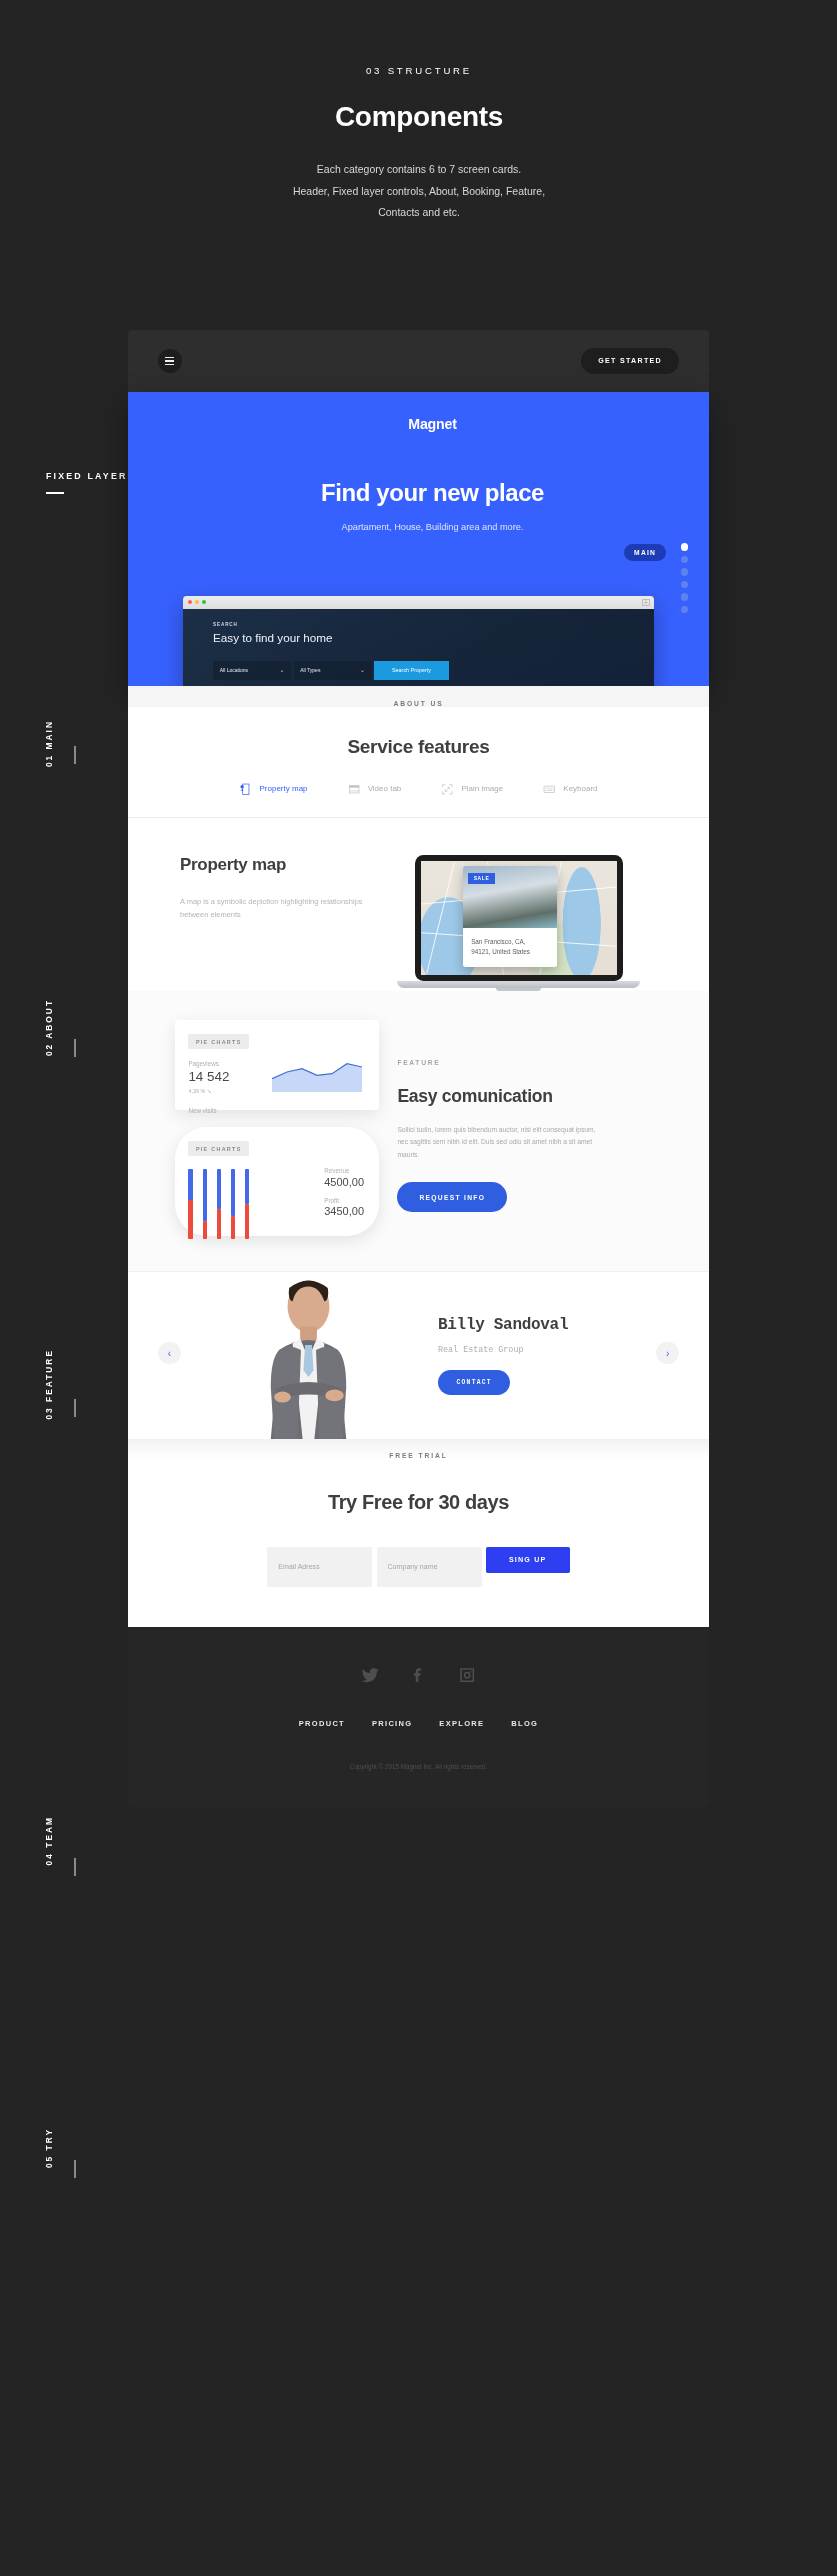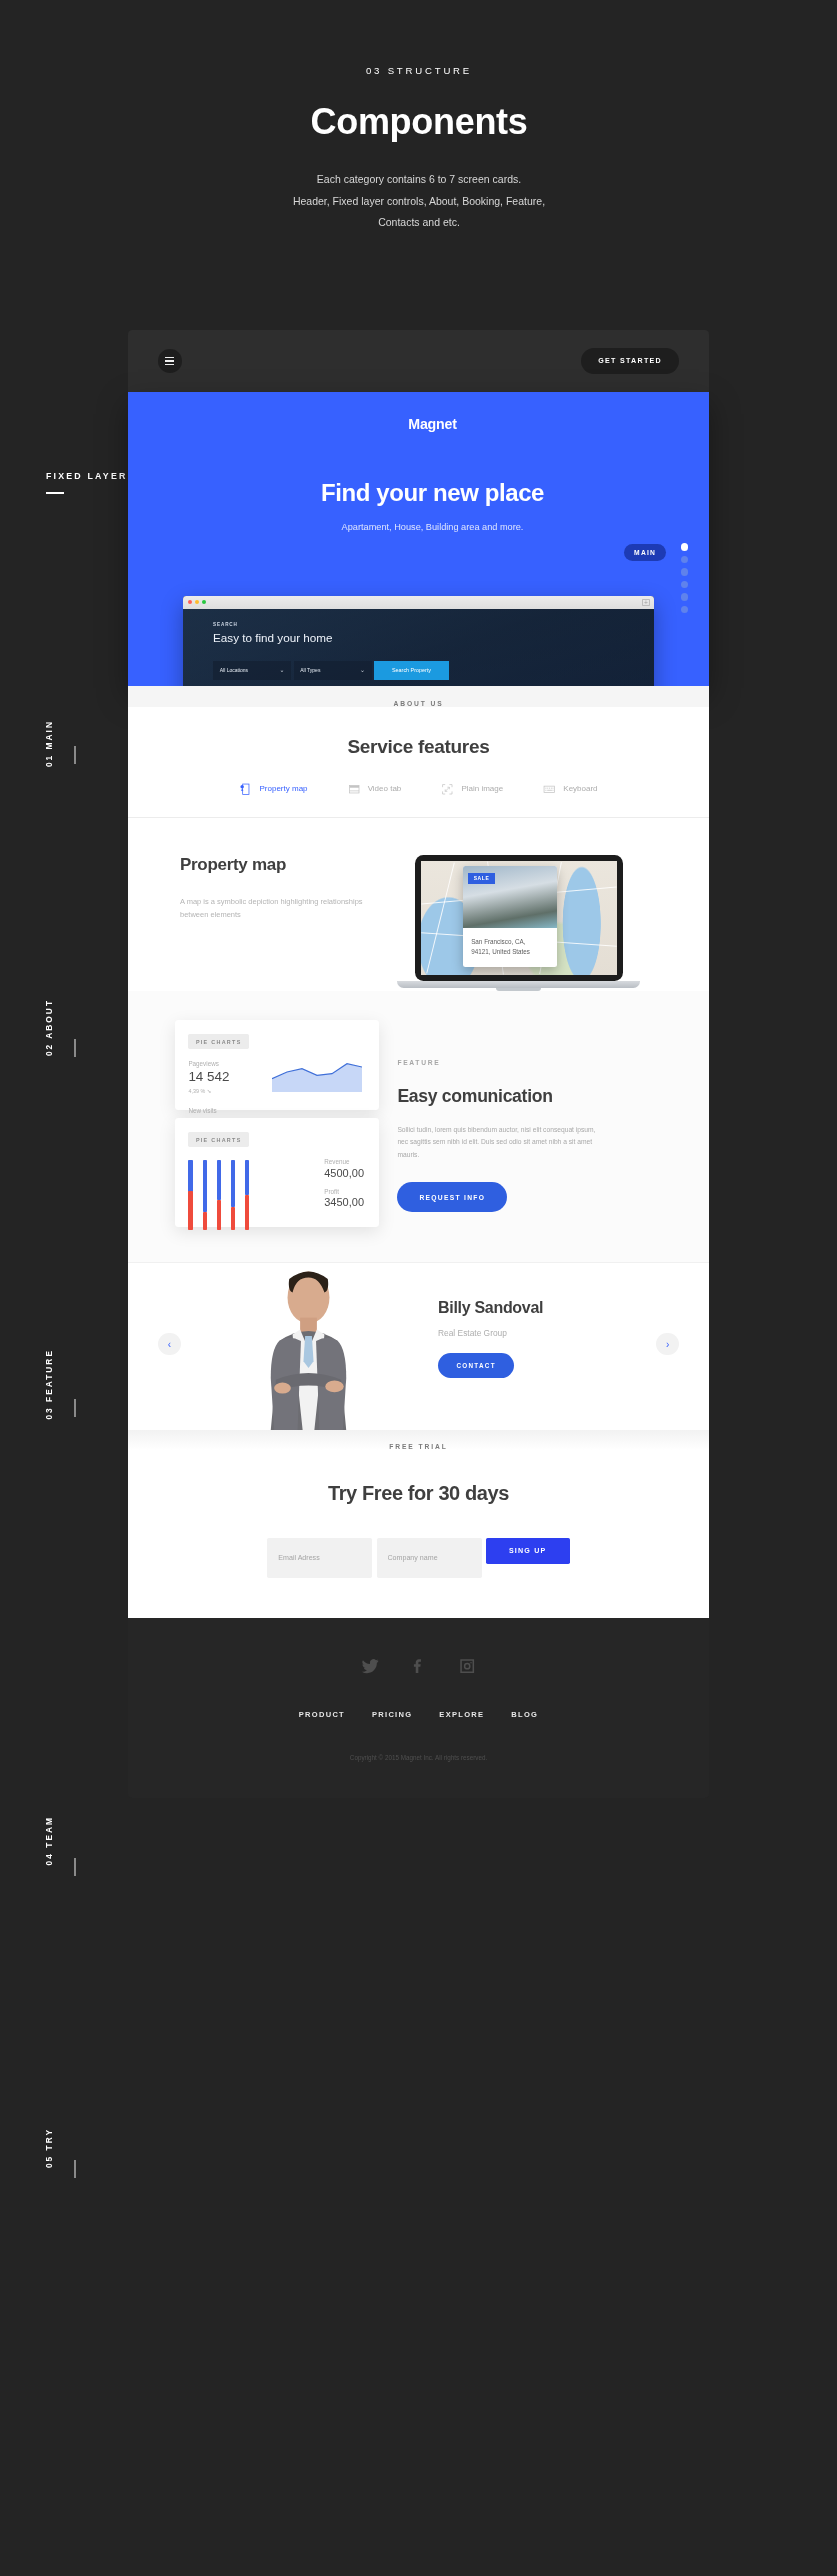--- a/index.html
+++ b/index.html
@@ -10,21 +10,21 @@
     color: #fff; position: relative; overflow: hidden;
   }
 
   
   .intro { padding-top: 65px; text-align: center; }
   .eyebrow {
     font-size: 9.6px; font-weight: 400; letter-spacing: 2.8px;
     color: #ffffff; text-transform: uppercase;
   }
   .intro-title {
-    font-size: 36px; font-weight: 700; letter-spacing: -0.3px;
+    font-size: 28px; font-weight: 700; letter-spacing: -0.3px;
     margin-top: 25px; color: #ffffff;
   }
   .intro-sub {
     margin-top: 26px; font-size: 10.5px; line-height: 2.05;
     color: #d8d8d8; font-weight: 400;
   }
 
   
   .rail { position: absolute; left: 0; top: 0; width: 134px; height: 100%; }
   .rail-h {
@@ -239,21 +239,21 @@
   }
 
   
   .comm { display: flex; padding: 0; position: relative; min-height: 198px; }
   .analytics { width: 251px; padding-left: 47px; position: relative; }
   .acard {
     background: #fff; border-radius: 3.4px; padding: 11.7px 13.4px;
     box-shadow: 0 5px 17px rgba(0,0,0,.10);
   }
   .acard.a1 { height: 90px; }
-  .acard.a2 { margin-top: 8px; }
+  .acard.a2 { margin-top: 17px; border-radius: 32px; }
   .chip {
     display: inline-block; background: #ececec; color: #8a8a8a; font-size: 5.4px;
     font-weight: 700; letter-spacing: 1.3px; padding: 4.2px 7.5px; border-radius: 1.7px;
   }
   .metric-lbl { margin-top: 11px; font-size: 6.3px; color: #b0b0b0; }
   .metric-val { margin-top: 2.5px; font-size: 13.4px; color: #4a4a4a; }
   .metric-delta { margin-top: 3.4px; font-size: 5.4px; color: #b0b0b0; }
   .spark { position: absolute; right: 17px; top: 37px; }
   .bars { display: flex; gap: 10px; align-items: flex-end; height: 70px; }
   .barcol { width: 4.2px; height: 70px; position: relative; }
@@ -289,21 +289,21 @@
   .arrow {
     position: absolute; width: 22.6px; height: 22.6px; border-radius: 50%;
     background: #f2f2f2; display: flex; align-items: center;
     justify-content: center; color: #3761ff; font-size: 10px; cursor: pointer;
   }
   .arrow.l { left: 30px; top: 70px; }
   .arrow.r { right: 30px; top: 70px; }
   .portrait {
     position: absolute; left: 126px; bottom: 0; width: 109px; height: 161px;
   }
-  .team-info { position: absolute; left: 310px; top: 36px; }
+  .team-info { position: absolute; left: 310px; top: 44px; font-family: Liberation Mono, monospace; }
   .team-name {
     font-size: 16px; font-weight: 700; color: #3f3f3f; letter-spacing: -0.3px;
   }
   .team-role { margin-top: 11px; font-size: 8.4px; color: #aeaeae; }
   .btn-contact {
     margin-top: 15px; background: #2f5fe0; border: none; color: #fff;
     font-size: 6.3px; font-weight: 700; letter-spacing: 1.3px;
     padding: 9.2px 18.4px; border-radius: 13.4px; font-family: inherit; cursor: pointer;
   }
 

